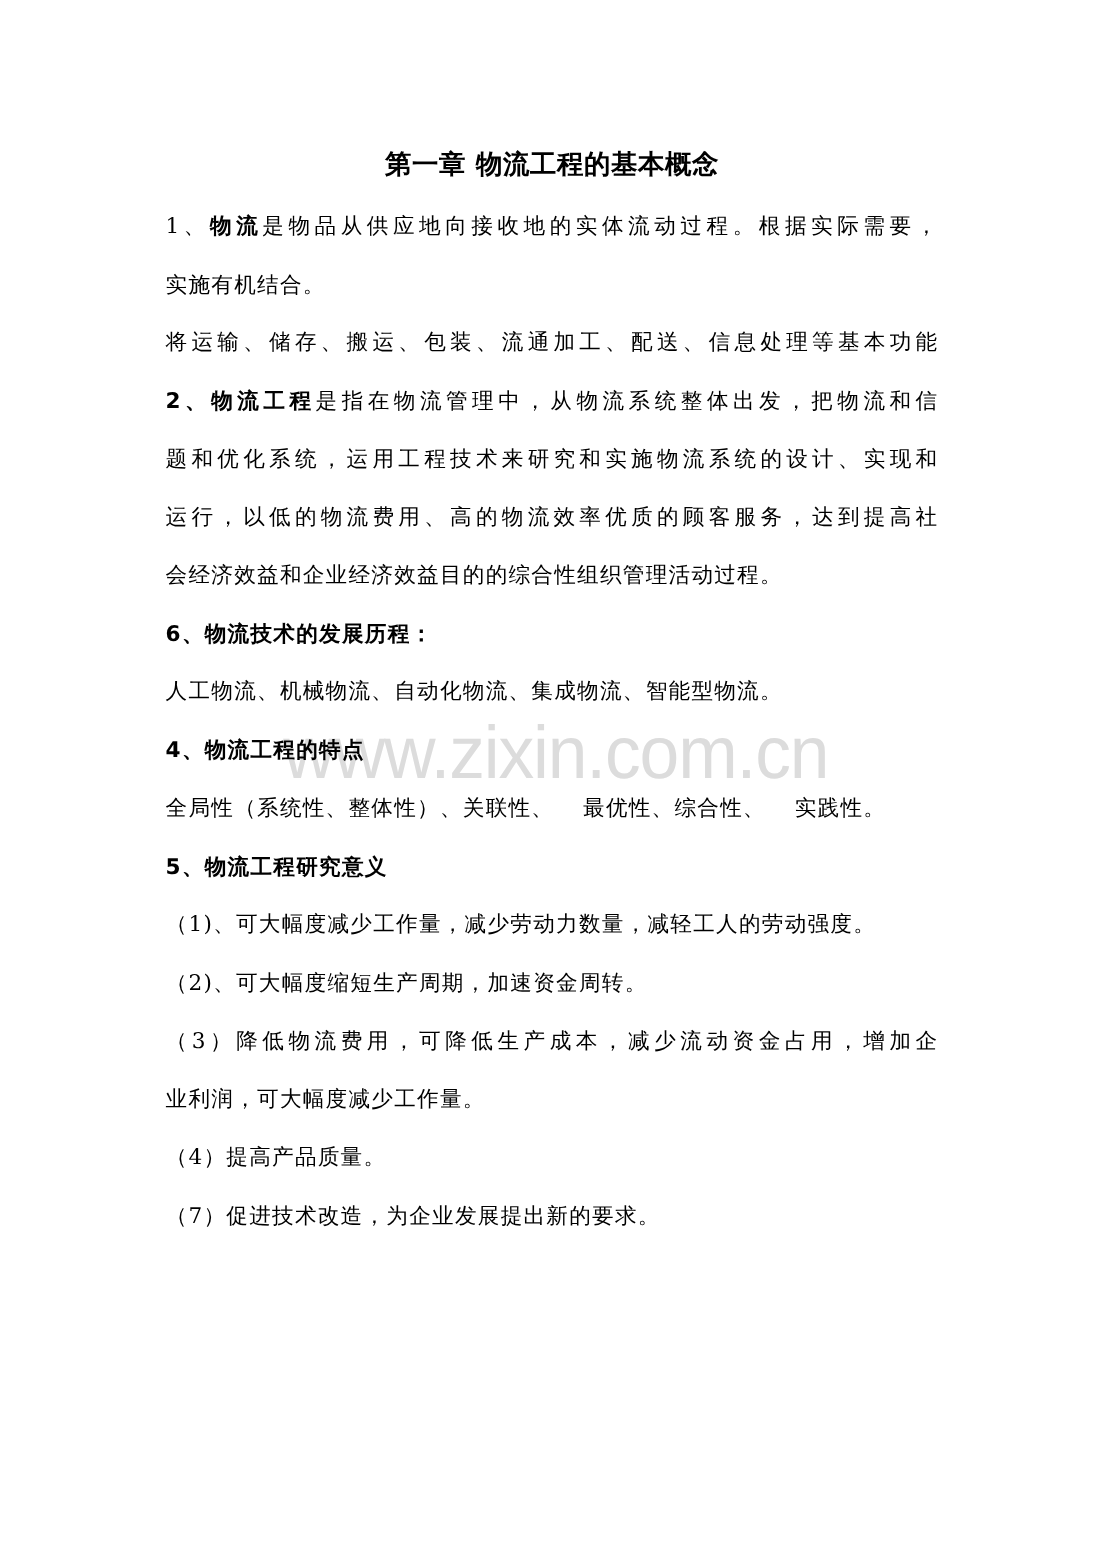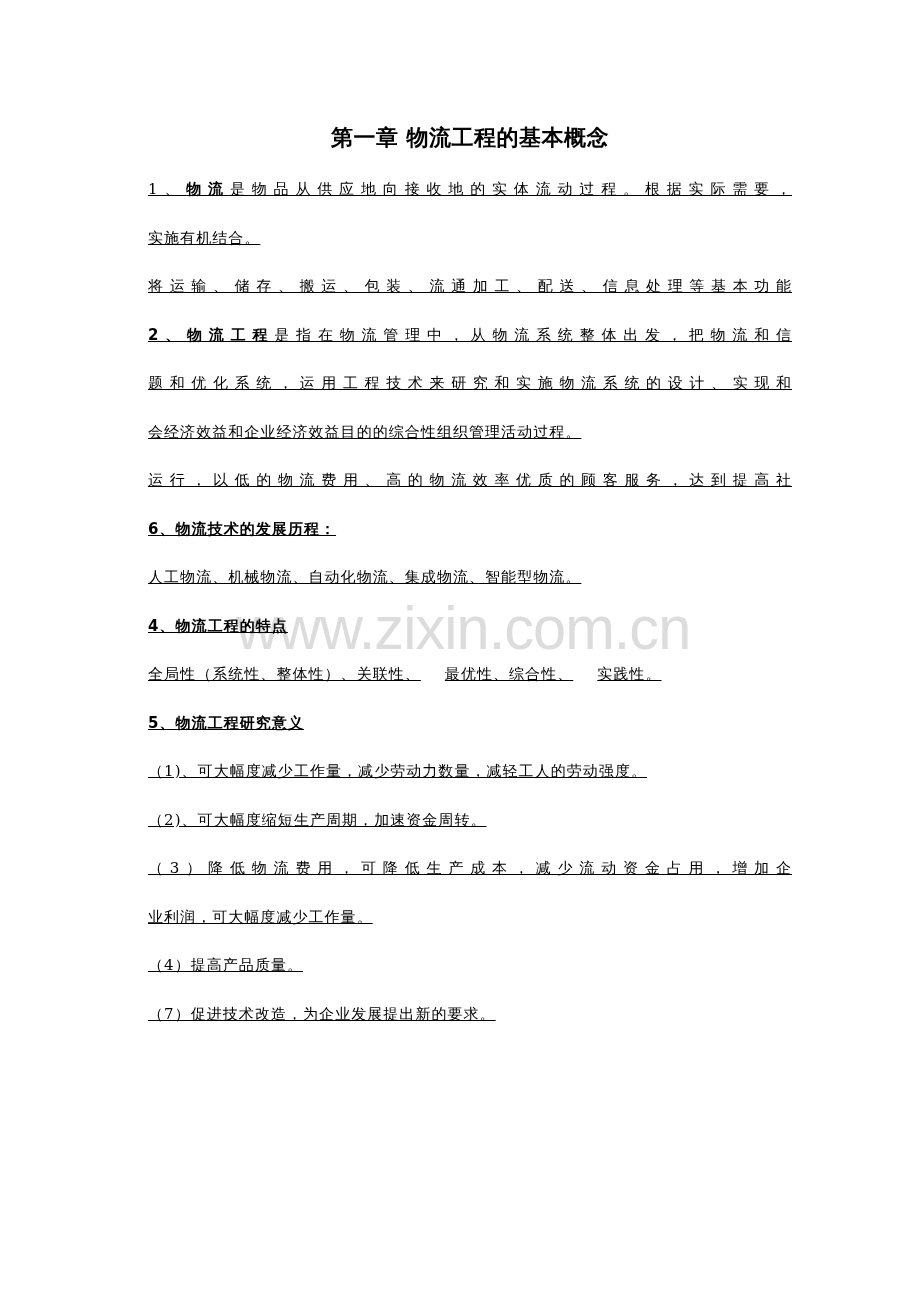--- a/index.html
+++ b/index.html
@@ -10,41 +10,40 @@
     body {
       width: 920px;
       height: 1302px;
       position: relative;
       overflow: hidden;
       font-family: "DejaVu Serif", "Liberation Serif", serif;
       color: #000000;
     }
     .page {
       position: absolute;
-      left: 148px;
+      left: 138px;
       top: 118px;
       width: 644px;
     }
     .title {
       font-family: "DejaVu Sans", "Liberation Sans", sans-serif;
       font-weight: bold;
       font-size: 22px;
       text-align: center;
       height: 40px;
       line-height: 40px;
       margin: 0 0 7px 0;
       letter-spacing: 0.5px;
     }
     .line {
-      font-size: 15px;
+      font-size: 18px;
       height: 48.5px;
       line-height: 48.5px;
       white-space: nowrap;
       letter-spacing: 1.05px;
-      text-decoration: underline;
     }
     .line.justify {
       text-align: justify;
       text-align-last: justify;
     }
     .bold {
       font-family: "DejaVu Sans", "Liberation Sans", sans-serif;
       font-weight: bold;
     }
     .heading {
@@ -82,22 +81,22 @@
 
   <div>
     <div class="line justify"><span>1、</span><span class="bold">物流</span><span>是物品从供应地向接收地的实体流动过程。根据实际需要，</span></div>
     <div class="line">实施有机结合。</div>
     <div class="line justify">将运输、储存、搬运、包装、流通加工、配送、信息处理等基本功能</div>
   </div>
 
   <div>
     <div class="line justify"><span class="bold">2、</span><span class="bold">物流工程</span><span>是指在物流管理中，从物流系统整体出发，把物流和信</span></div>
     <div class="line justify">题和优化系统，运用工程技术来研究和实施物流系统的设计、实现和</div>
+    <div class="line justify">运行，以低的物流费用、高的物流效率优质的顾客服务，达到提高社</div>
     <div class="line">会经济效益和企业经济效益目的的综合性组织管理活动过程。</div>
-    <div class="line justify">运行，以低的物流费用、高的物流效率优质的顾客服务，达到提高社</div>
   </div>
 
   <div>
     <div class="line heading">6、物流技术的发展历程：</div>
     <div class="line">人工物流、机械物流、自动化物流、集成物流、智能型物流。</div>
   </div>
 
   <div>
     <div class="line heading">4、物流工程的特点</div>
     <div class="line"><span>全局性（系统性、整体性）、关联性、</span><span class="gap"></span><span>最优性、综合性、</span><span class="gap"></span><span>实践性。</span></div>

